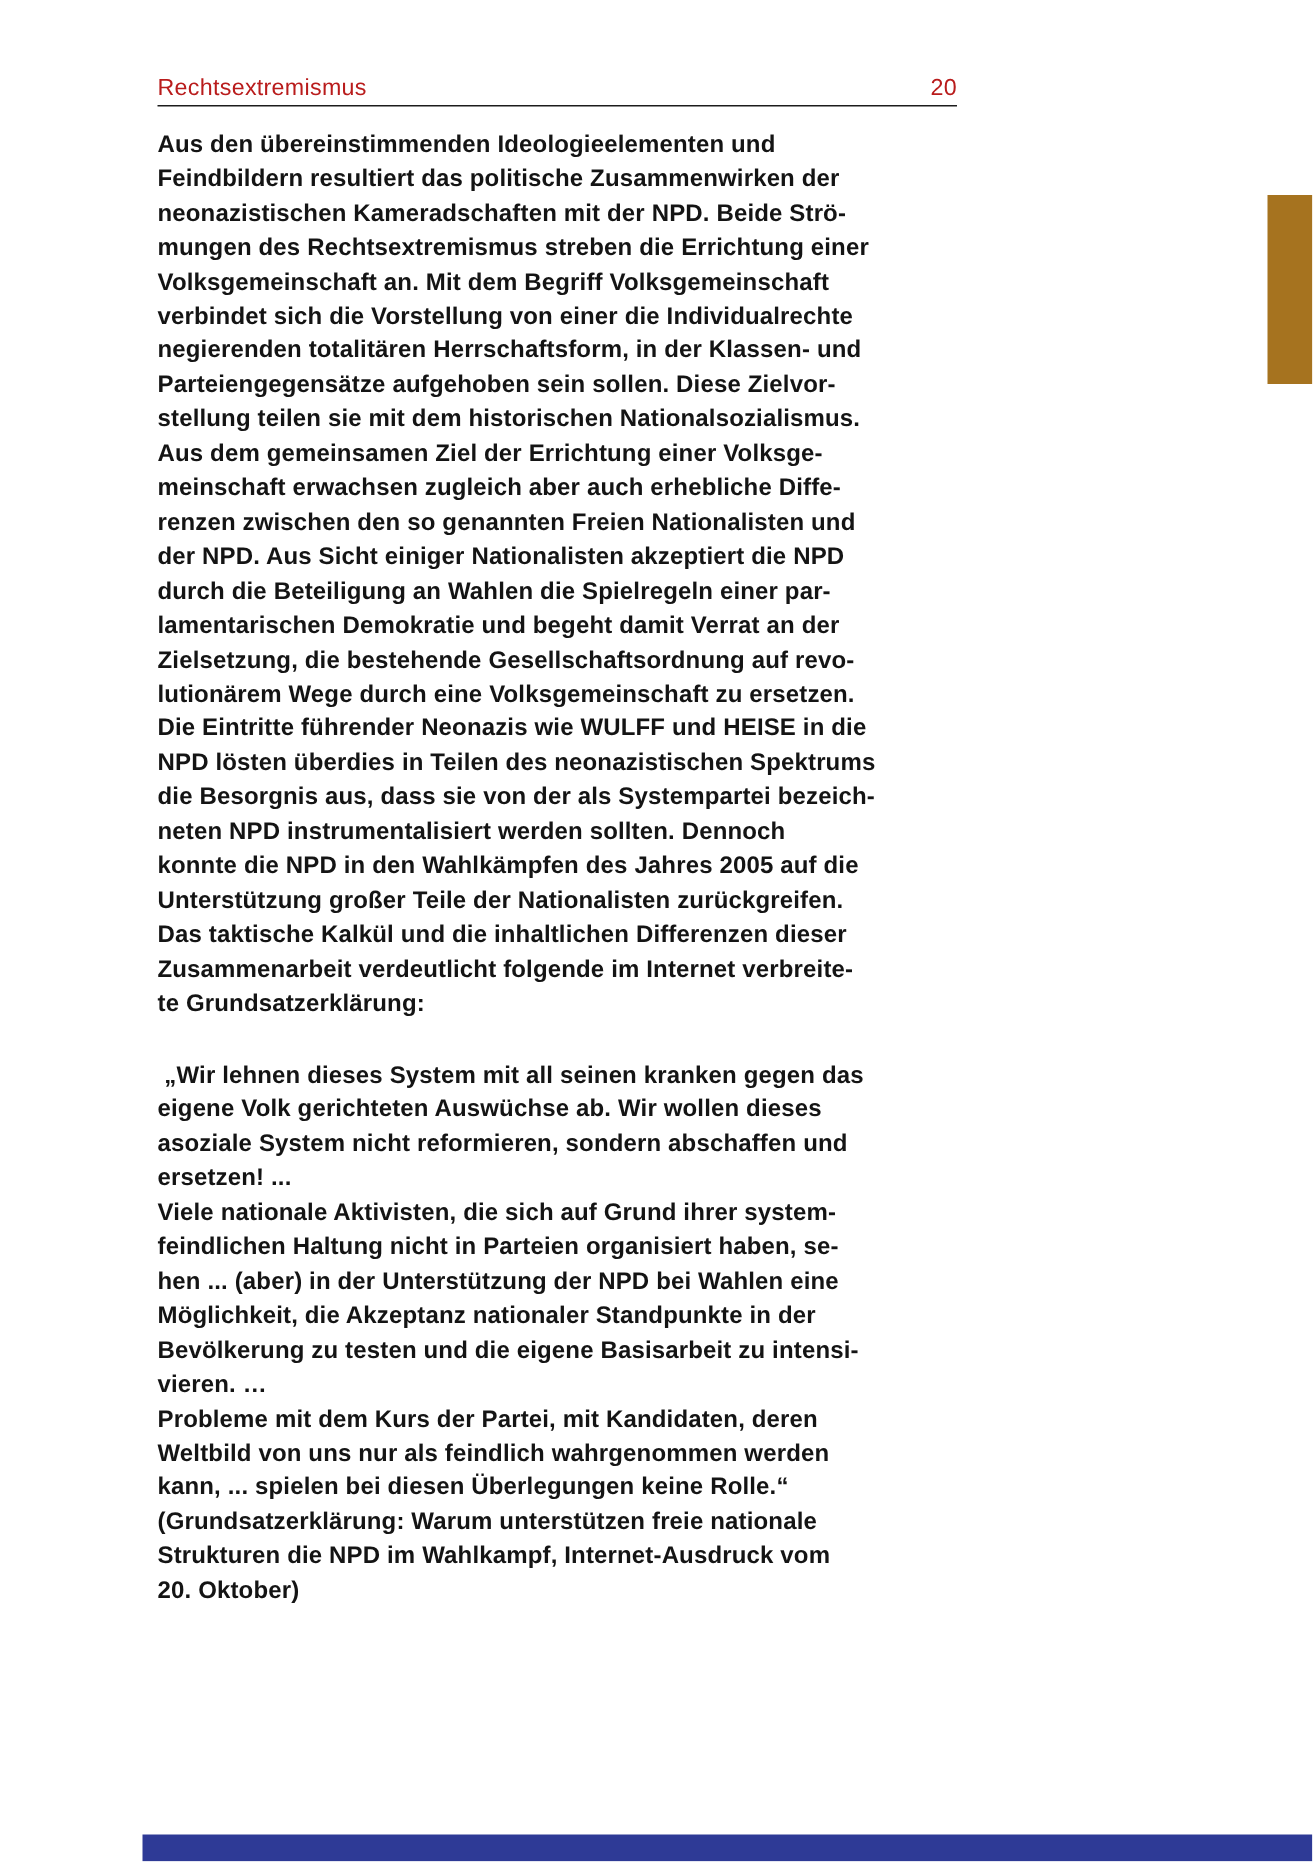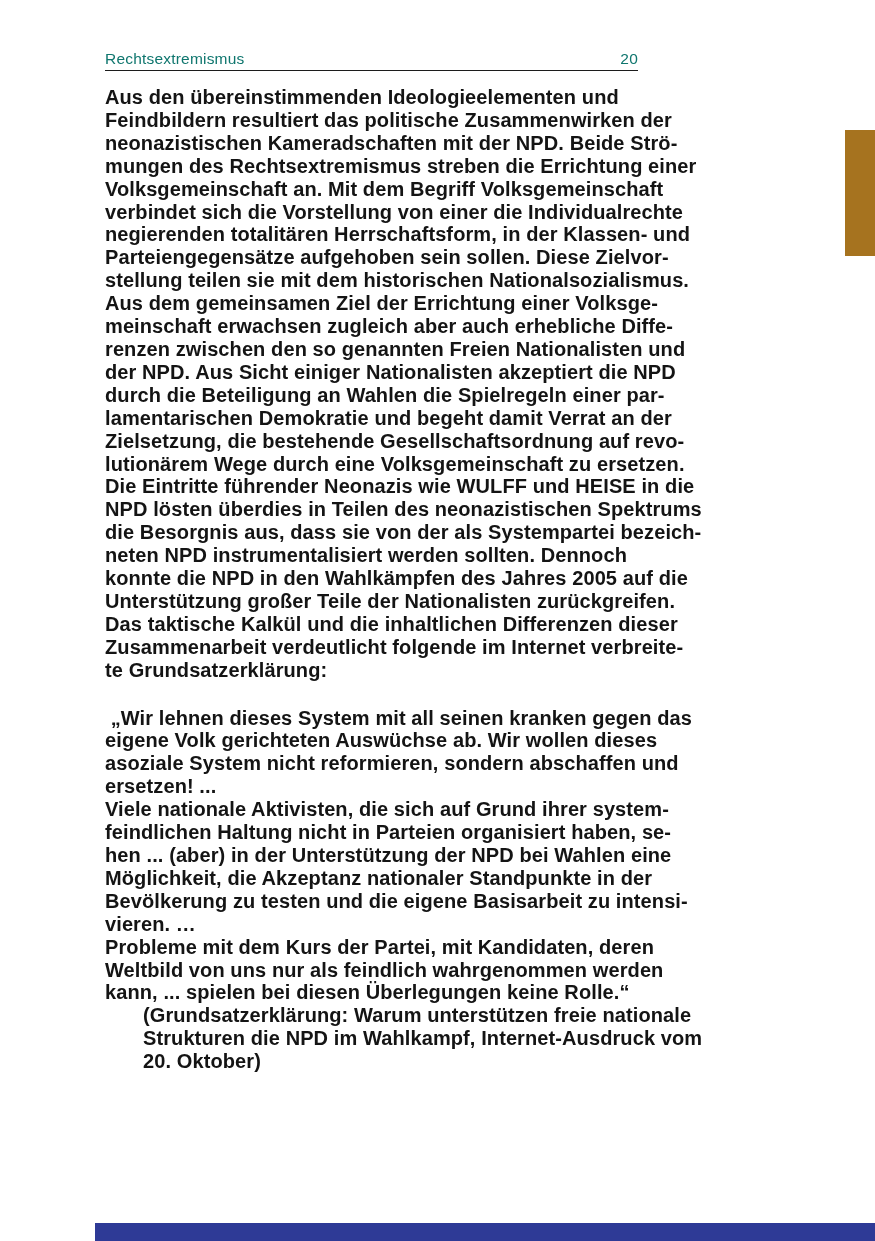--- a/index.html
+++ b/index.html
@@ -15,21 +15,21 @@
   .page-header {
     position: absolute;
     left: 105px;
     top: 50px;
     width: 533px;
     display: flex;
     justify-content: space-between;
     align-items: baseline;
     font-size: 15.5px;
     font-weight: 400;
-    color: #0f766e;
+    color: #b91c1c;
     letter-spacing: 0.2px;
   }
   .header-rule {
     position: absolute;
     left: 105px;
     top: 70px;
     width: 533px;
     height: 0;
     border: none;
     border-top: 1.7px solid #1c1c1c;
@@ -37,28 +37,28 @@
   }
   .page-body {
     position: absolute;
     left: 105px;
     top: 86px;
     width: 580px;
     color: #141414;
   }
   .para {
     margin: 0;
-    font-size: 20px;
+    font-size: 16px;
     line-height: 22.9px;
     font-weight: 700;
     white-space: pre;
     letter-spacing: 0.1px;
   }
   .gap-after-lg { margin-bottom: 25px; }
-  .gap-after { margin-bottom: 23px; margin-left: 38px; }
+  .gap-after { margin-bottom: 23px; }
   .quote { }
   .chapter-tab {
     position: absolute;
     right: 0;
     top: 130px;
     width: 30px;
     height: 126px;
   }
   .footer-bar {
     position: absolute;

